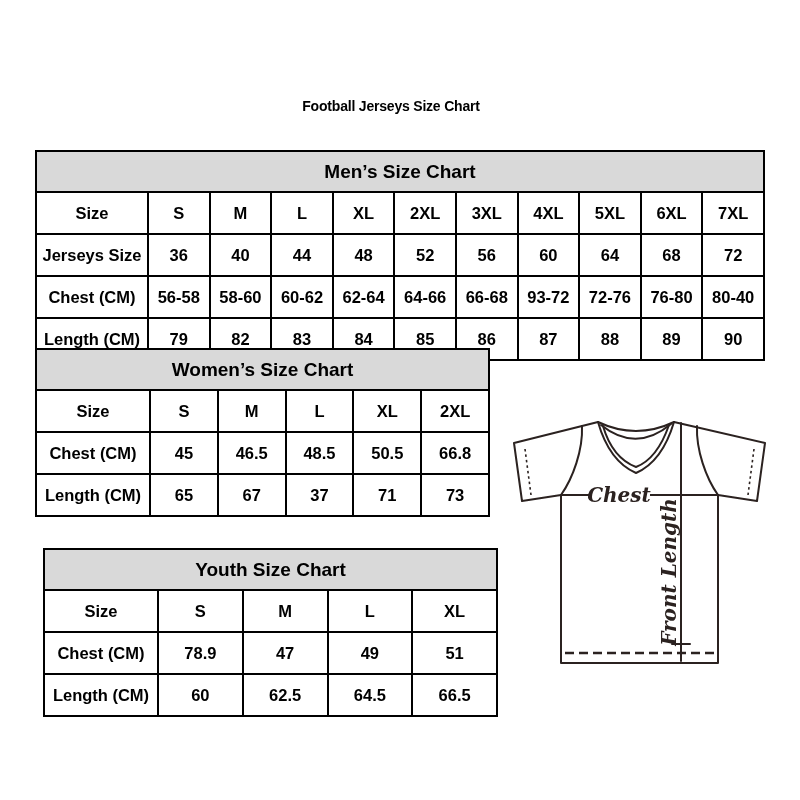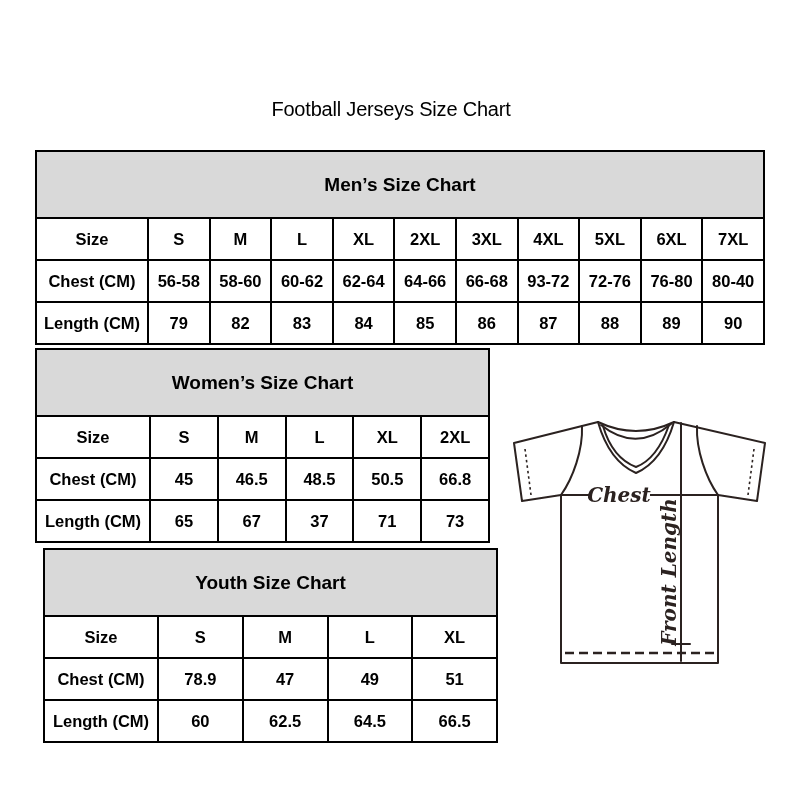--- a/index.html
+++ b/index.html
@@ -2,27 +2,27 @@
 <html><head>
 <meta charset="utf-8">
 <style>
   html,body{margin:0;padding:0}
   body{
     width:800px;height:800px;background:#ffffff;position:relative;
     font-family:"Liberation Sans",sans-serif;color:#000;
   }
   .page-title{
     position:absolute;top:98px;left:0;width:782px;text-align:center;
-    font-size:20px;font-weight:normal;letter-spacing:-0.2px;
+    font-size:14px;font-weight:bold;letter-spacing:-0.2px;
   }
   table.size-table{
     position:absolute;border-collapse:collapse;table-layout:fixed;background:#fff;
   }
   .size-table th{
-    background:#d9d9d9;border:2px solid #000;height:39px;padding:13px;
+    background:#d9d9d9;border:2px solid #000;height:39px;padding:0;
     font-size:19px;font-weight:bold;text-align:center;
   }
   .size-table td{
     border:2px solid #000;height:40px;padding:0;white-space:nowrap;overflow:hidden;
     font-size:16.5px;font-weight:bold;text-align:center;vertical-align:middle;
   }
   #mens{left:35px;top:150px;width:730px}
   #mens col.label-col{width:112px}
   #womens{left:35px;top:348px;width:455px}
   #youth{left:43px;top:548px;width:455px}
@@ -55,20 +55,33 @@
         <td>S</td>
         <td>M</td>
         <td>L</td>
         <td>XL</td>
         <td>2XL</td>
         <td>3XL</td>
         <td>4XL</td>
         <td>5XL</td>
         <td>6XL</td>
         <td>7XL</td>
+      </tr>
+      <tr>
+        <td>Jerseys Size</td>
+        <td>36</td>
+        <td>40</td>
+        <td>44</td>
+        <td>48</td>
+        <td>52</td>
+        <td>56</td>
+        <td>60</td>
+        <td>64</td>
+        <td>68</td>
+        <td>72</td>
       </tr>
       <tr>
         <td>Chest (CM)</td>
         <td>56-58</td>
         <td>58-60</td>
         <td>60-62</td>
         <td>62-64</td>
         <td>64-66</td>
         <td>66-68</td>
         <td>93-72</td>

